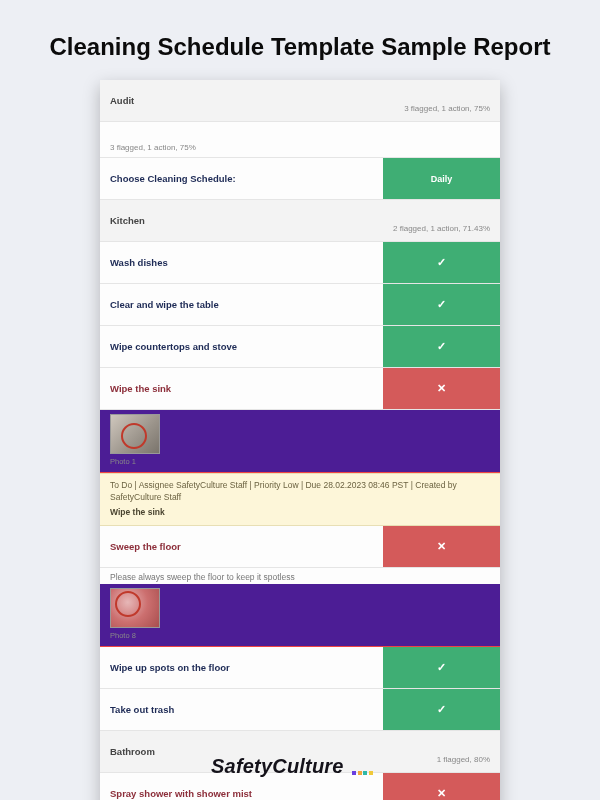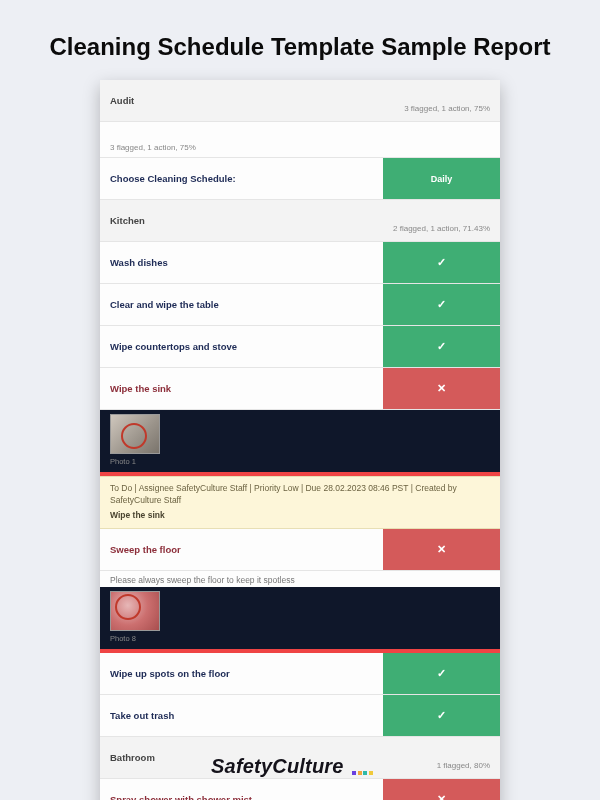--- a/index.html
+++ b/index.html
@@ -66,21 +66,21 @@
   .status.red   { background: #d45a5a; }
   .status.green-text { background:#3fae74; font-size:9px; }
   .section-title .label { font-size: 11px; color:#333; }
   .note {
     padding: 4px 10px 2px;
     color: #777;
     font-size: 8.5px;
     border-bottom: none;
     background:#fdfdfd;
   }
-  .photo-block { padding: 4px 10px 6px; border-bottom:4px solid #ef4444; background:#0f172a;}
+  .photo-block { padding: 4px 10px 6px; border-bottom:1px solid #ef4444; background:#4c1d95;}
   .photo {
     width: 50px; height: 40px;
     background: #bfbfbf;
     border:1px solid #999;
     position: relative;
     overflow: hidden;
   }
   .photo .circ {
     position:absolute; width:26px; height:26px; border:2px solid #c0392b; border-radius:50%;
   }

